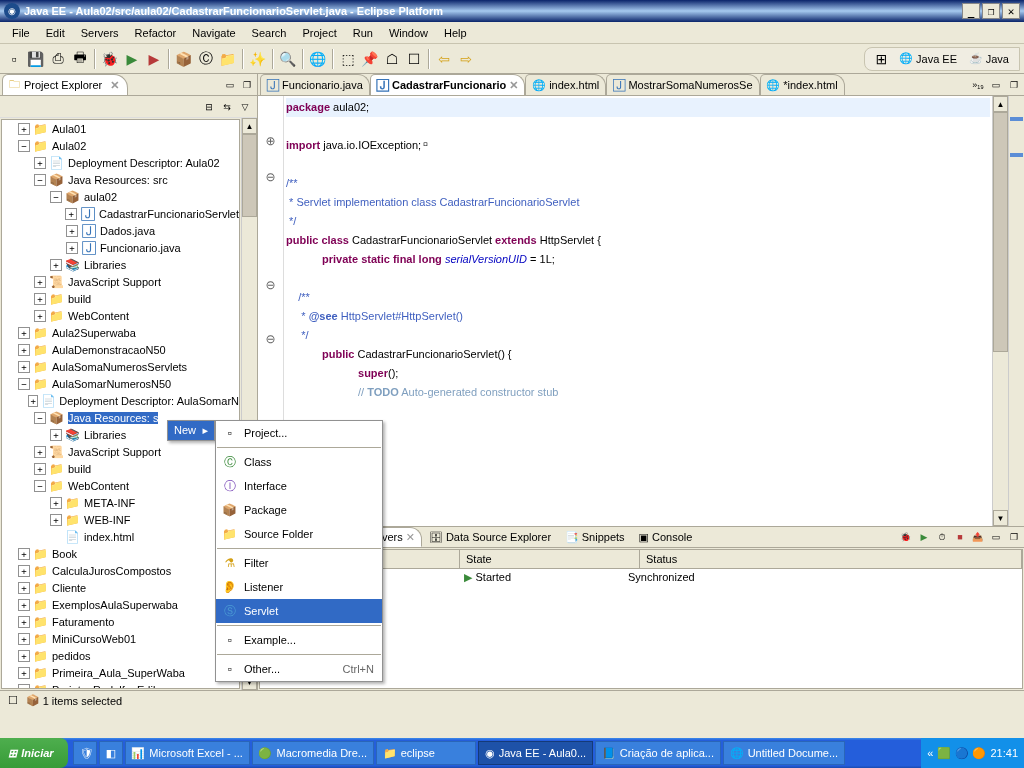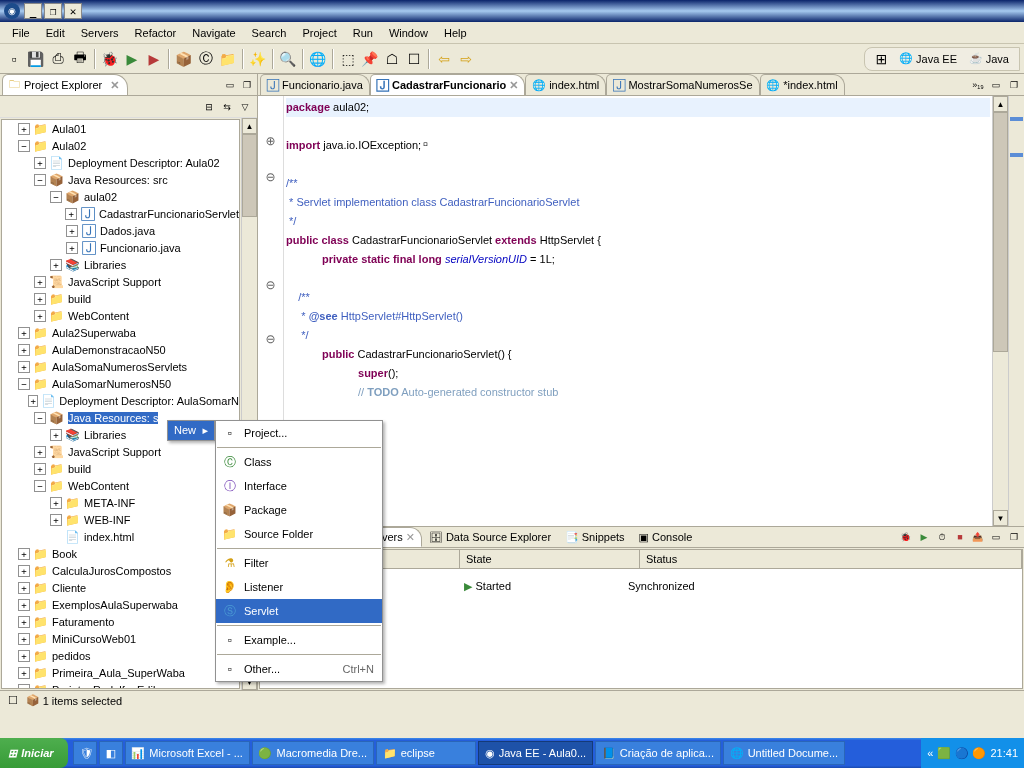--- a/index.html
+++ b/index.html
@@ -38,21 +38,21 @@
 .gutter { width:26px; background:#fff; border-right:1px solid #ddd; }
 .gsym { height:18px; display:flex; align-items:center; justify-content:center; color:#666; font-size:12px; }
 .code { flex:1; font-family:"Courier New",monospace; font-size:15px; padding:2px 2px; line-height:19px; white-space:pre; }
 .kw { color:#7f0055; font-weight:bold; }
 .comment { color:#3f5fbf; }
 .todo { color:#7f9fbf; }
 .field { color:#0000c0; font-style:italic; }
 .hl { background:#e8f2fe; display:block; }
 .overview { width:16px; background:#ece9d8; border-left:1px solid #ccc; }
 .bottomtabs { height:22px; background:#ece9d8; display:flex; align-items:center; padding:0 2px; border-top:1px solid #aca899; border-bottom:1px solid #aca899; }
-.serverspane { height:140px; background:#fff; border:1px solid #aca899; margin:1px; display:flex; flex-direction:column;gap:9px; }
+.serverspane { height:140px; background:#fff; border:1px solid #aca899; margin:1px; display:flex; flex-direction:column; }
 .svhdr { display:flex; background:#ece9d8; border-bottom:1px solid #aca899; }
 .svcol { padding:3px 6px; border-right:1px solid #aca899; }
 .svrow { display:flex; padding:2px 4px; }
 .btabs { display:flex; align-items:center; gap:0; }
 .btab { display:flex; align-items:center; gap:3px; padding:2px 6px; border:1px solid transparent; height:20px; }
 .btab.active { background:#fff; border:1px solid #aca899; border-bottom:1px solid #fff; border-radius:5px 12px 0 0; }
 .status { height:20px; background:#ece9d8; border-top:1px solid #aca899; display:flex; align-items:center; padding:0 8px; }
 .taskbar { position:absolute; bottom:0; left:0; right:0; height:30px; background:linear-gradient(#3b8bea,#245edb 8%,#245edb 92%,#1a4aaf); display:flex; align-items:center; }
 .start { height:30px; background:linear-gradient(#4eae4e,#379c37); color:#fff; font-weight:bold; font-style:italic; padding:0 14px 0 8px; display:flex; align-items:center; border-radius:0 8px 8px 0; font-size:13px; }
 .taskbtn { height:24px; margin:0 1px; background:#3980dd; border:1px solid #2a66b8; color:#fff; display:flex; align-items:center; padding:0 6px; min-width:100px; max-width:140px; gap:4px; overflow:hidden; }
@@ -70,20 +70,21 @@
 .sthumb { background:#cdc7b8; border:1px solid #aca899; }
 .pad { display:inline-block; }
 .p1{width:16px}.p2{width:32px}.p3{width:48px}.p4{width:64px}
 .folder-icon{color:#d4a015}.pkg-icon{color:#b77b18}.java-icon{color:#3774b8}.file-icon{color:#888}
 </style>
 </head>
 <body>
 
 <div class="titlebar">
   <span class="appicon">◉</span>
+  <span class="title">Java EE - Aula02/src/aula02/CadastrarFuncionarioServlet.java - Eclipse Platform</span>
   <div class="winbtns">
     <div class="winbtn">_</div>
     <div class="winbtn">❐</div>
     <div class="winbtn">✕</div>
   </div>
 </div>
 
 <div class="menubar">
   <div class="mitem">File</div>
   <div class="mitem">Edit</div>

